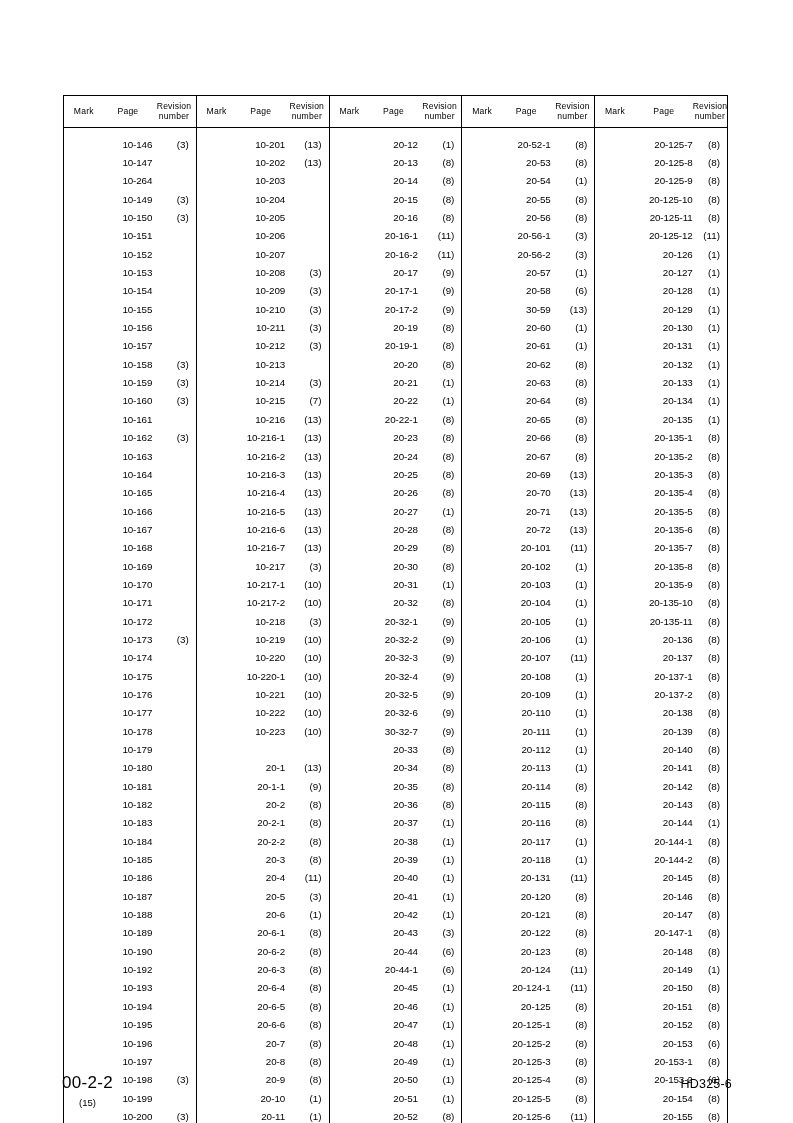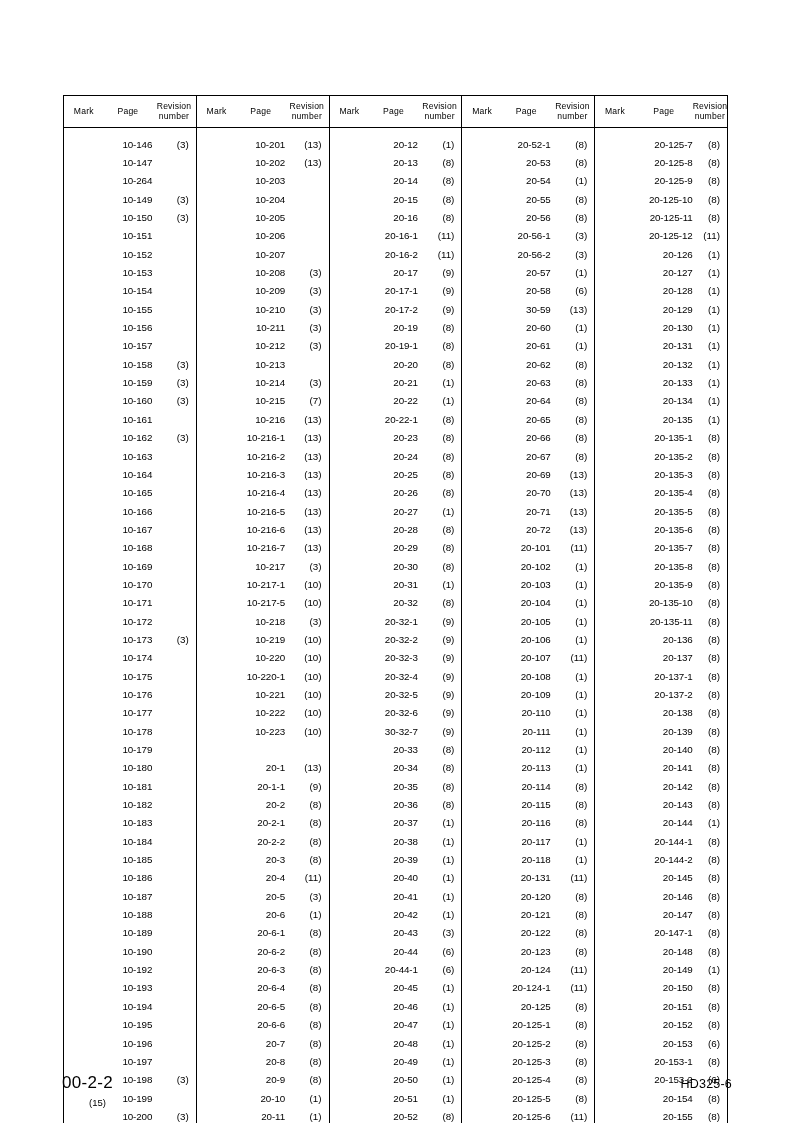--- a/index.html
+++ b/index.html
@@ -124,21 +124,21 @@
   
   .foot-left {
     position: absolute;
     left: 62px;
     top: 1073px;
     font-size: 17px;
     letter-spacing: 0.3px;
   }
   .foot-left-sub {
     position: absolute;
-    left: 89px;
+    left: 79px;
     top: 1097px;
     font-size: 9.5px;
     text-align: center;
   }
   .foot-right {
     position: absolute;
     right: 61px;
     top: 1077px;
     font-size: 12.5px;
     letter-spacing: 0.2px;
@@ -563,21 +563,21 @@
               <div class="c-page">10-217</div>
               <div class="c-rev">(3)</div>
             </div>
             <div class="rrow">
               <div class="c-mark"></div>
               <div class="c-page">10-217-1</div>
               <div class="c-rev">(10)</div>
             </div>
             <div class="rrow">
               <div class="c-mark"></div>
-              <div class="c-page">10-217-5</div>
+              <div class="c-page">10-217-2</div>
               <div class="c-rev">(10)</div>
             </div>
             <div class="rrow">
               <div class="c-mark"></div>
               <div class="c-page">10-218</div>
               <div class="c-rev">(3)</div>
             </div>
             <div class="rrow">
               <div class="c-mark"></div>
               <div class="c-page">10-219</div>

